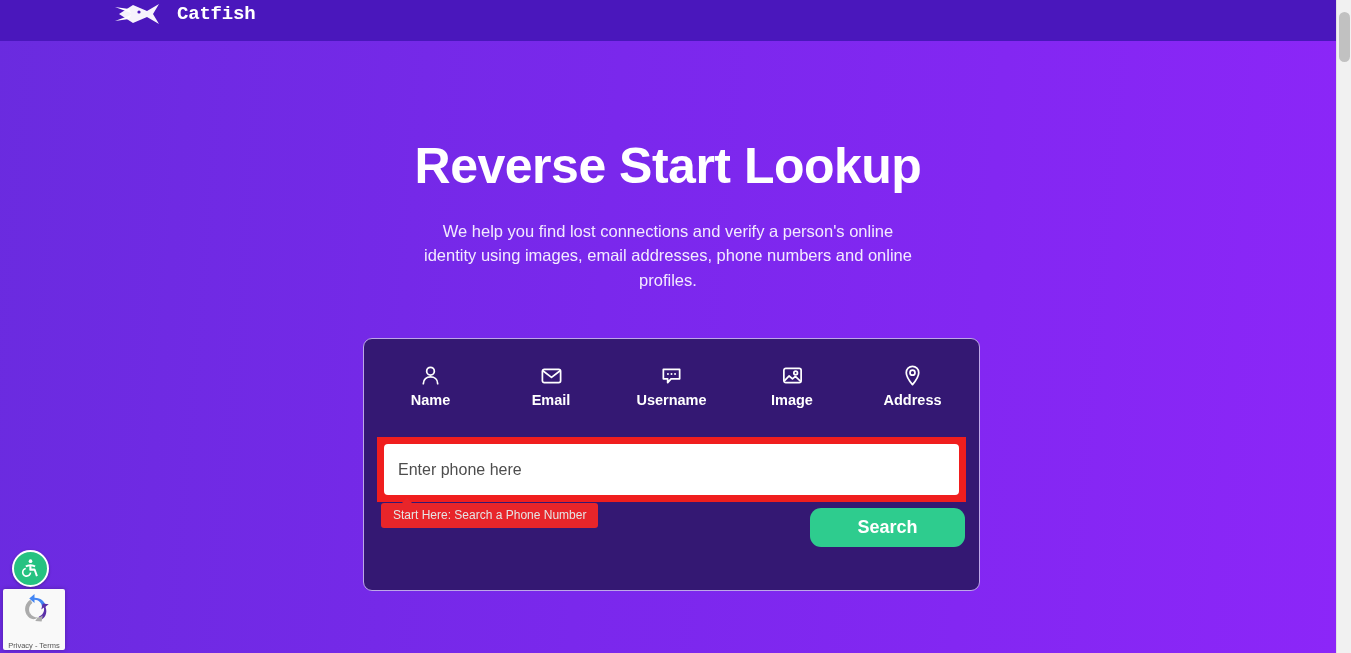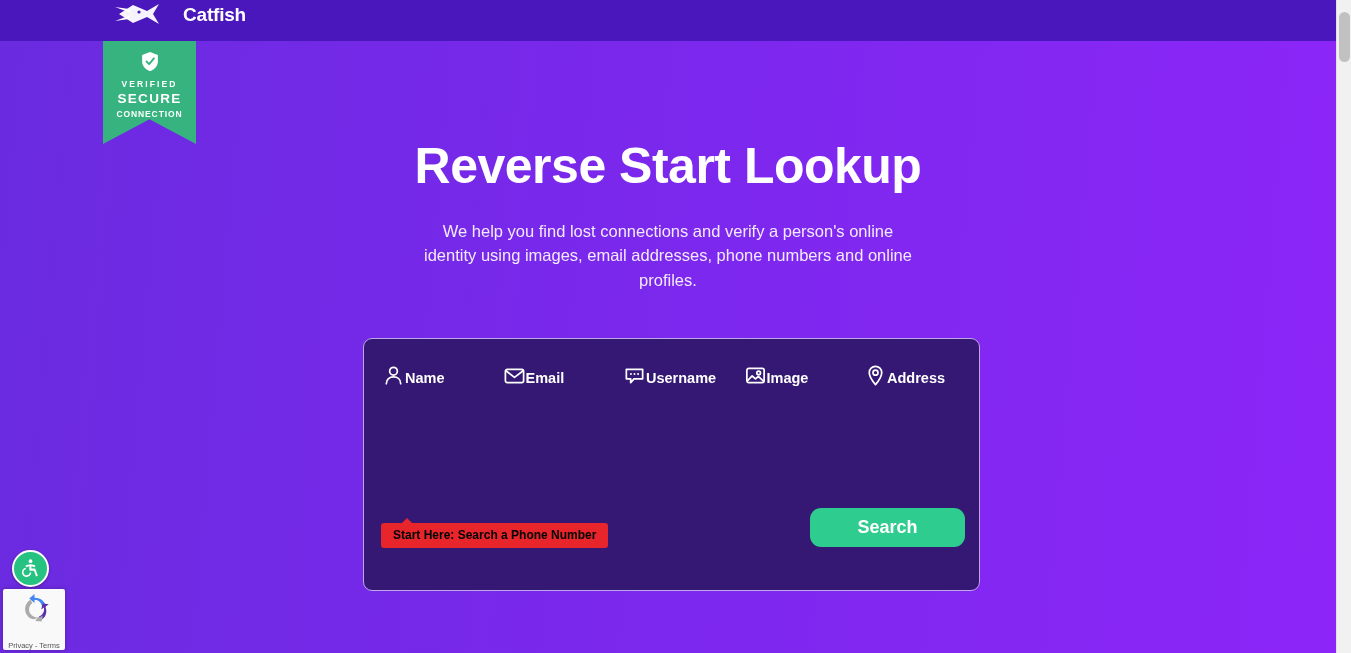--- a/index.html
+++ b/index.html
@@ -20,22 +20,23 @@
 
   
   #topbar {
     position:absolute; top:0; left:0;
     width:100%; height:41px;
     background:#4a17bc;
     display:flex; align-items:flex-end;
     padding-left:113px;
   }
   #brand {
-    display:flex; align-items:center; gap:12px;
+    display:flex; align-items:center; gap:6px;
     transform:translateY(-14px);
+    font-family:Liberation Mono, monospace;
   }
   #brand .logo-mark { width:58px; height:26px; display:block; }
   #brand .logo-text {
     color:#ffffff; font-size:19px; font-weight:bold;
     letter-spacing:-.2px; line-height:1;
   }
 
   
   #ribbon {
     position:absolute; left:103px; top:41px;
@@ -72,21 +73,21 @@
     border:1.5px solid #bda7e8;
     border-radius:9px;
     padding:0 18px;
   }
 
   
   #tabs { display:flex; justify-content:space-between; padding:16px 0 0; }
   .tab {
     width:97px; padding:8px 0 7px;
     border-radius:7px;
-    display:flex; flex-direction:row; align-items:center;
+    display:flex; flex-direction:column; align-items:center;
     cursor:pointer; background:transparent;
     border:none; color:#fff;
     font-family:"Liberation Sans", sans-serif;
   }
   .tab.active { background:#5e39c9; }
   .tab .ico { height:24px; display:flex; align-items:center; justify-content:center; }
   .tab .ico svg { stroke:#fff; fill:none; stroke-width:1.8; }
   .tab .lbl { font-size:14.5px; font-weight:bold; margin-top:6px; line-height:1; }
 
   
@@ -104,24 +105,23 @@
     font-size:16px; color:#3b3b3b;
     padding:0 14px;
     font-family:"Liberation Sans", sans-serif;
   }
   #phone-input::placeholder { color:#4d4d4d; }
 
   
   #callout {
     position:absolute; left:381px; top:503px;
     background:#e8252a;
-    color:#000000; font-size:12px; font-weight:bold;
+    color:#e5e5e5; font-size:12px; font-weight:normal;
     padding:5px 12px 6px; border-radius:3px;
     white-space:nowrap;
-    margin-top:20px;
   }
   #callout::before {
     content:""; position:absolute;
     top:-5px; left:20px;
     border-left:6px solid transparent;
     border-right:6px solid transparent;
     border-bottom:6px solid #e8252a;
   }
 
   
@@ -190,29 +190,20 @@
           <path d="M6 13 L20 4 L34 10 L46 3 L40 13 L46 23 L34 16 L20 22 Z" opacity=".95"></path>
           <path d="M2 20 L18 14 L16 18 Z"></path>
           <path d="M2 6 L18 12 L16 8 Z"></path>
         </g>
         <circle cx="26" cy="11" r="1.6" fill="#4a17bc"></circle>
       </svg>
       <span class="logo-text">Catfish</span>
     </div>
   </div>
 
-  <div id="ribbon">
-    <svg class="shield" viewBox="0 0 20 24">
-      <path d="M10 1 L19 4.5 V12 C19 17.5 14.8 21.3 10 23 C5.2 21.3 1 17.5 1 12 V4.5 Z" fill="#ffffff"></path>
-      <path d="M6 12 L9 15 L14.5 8.5" stroke="#36b37e" stroke-width="2.1" fill="none" stroke-linecap="round" stroke-linejoin="round"></path>
-    </svg>
-    <div class="r1">VERIFIED</div>
-    <div class="r2">SECURE</div>
-    <div class="r3">CONNECTION</div>
-  </div>
 
   <div id="hero">
     <h1 id="hero-title">Reverse Start Lookup</h1>
     <p id="hero-sub">We help you find lost connections and verify a person's online identity using images, email addresses, phone numbers and online profiles.</p>
   </div>
 
   <div id="card">
 
     <div id="tabs">
 
@@ -267,20 +258,23 @@
             <circle cx="12" cy="9" r="2.6"></circle>
           </svg>
         </span>
         <span class="lbl">Address</span>
       </button>
 
     </div>
 
   </div>
 
+  <div id="input-highlight">
+    <input id="phone-input" type="text" placeholder="Enter phone here" style="">
+  </div>
 
   <div id="callout">Start Here: Search a Phone Number</div>
 
   <button id="search-btn">Search</button>
 
   <div id="a11y">
     <svg viewBox="0 0 24 24">
       <circle cx="12" cy="3.6" r="2.1"></circle>
       <path d="M12 7 C9.4 7 7.4 8 6.2 8.5 L7 10.6 C8 10.2 9.3 9.6 10.7 9.3 L10.7 13.4 C10.7 14.1 11.2 14.6 11.9 14.6 L16 14.6 L18.3 21 L20.4 20.2 L17.7 12.8 C17.5 12.3 17 12 16.5 12 L13.1 12 L13.1 9.3 C14.4 9.6 15.8 10.2 16.9 10.6 L17.7 8.5 C16.5 8 14.6 7 12 7 Z"></path>
       <path d="M11.2 16.6 C11 18.4 9.5 19.8 7.6 19.8 C5.6 19.8 4 18.2 4 16.2 C4 14.5 5.1 13.2 6.6 12.8 L6.6 11 C4.1 11.5 2.2 13.6 2.2 16.2 C2.2 19.2 4.6 21.6 7.6 21.6 C10.4 21.6 12.7 19.5 13 16.6 Z"></path>

